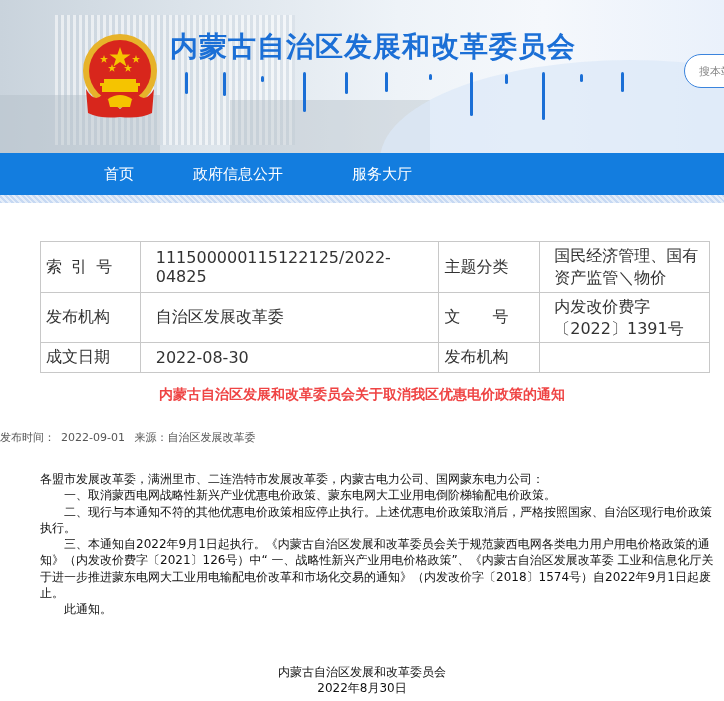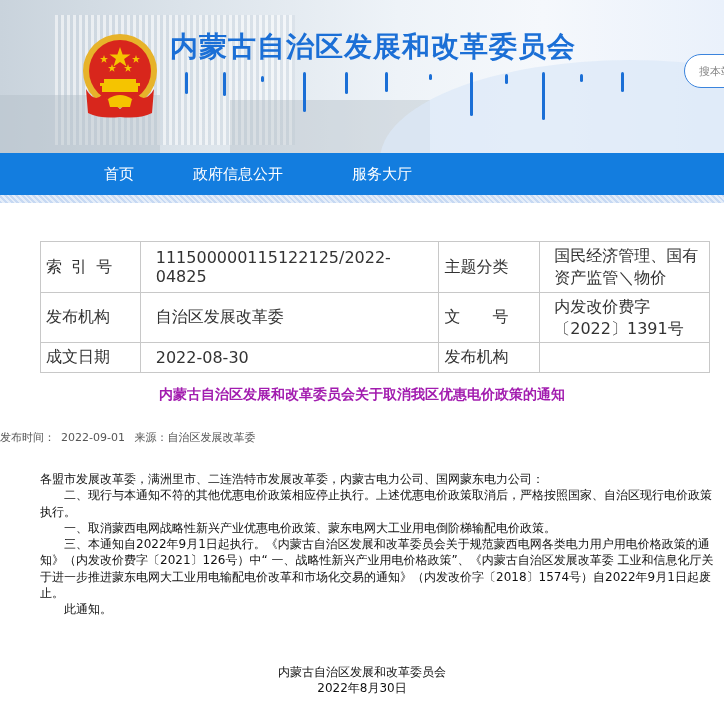--- a/index.html
+++ b/index.html
@@ -56,21 +56,21 @@
   table.meta tr.r2 td { height: 50px; }
   table.meta tr.r3 td { height: 30px; }
   td.lbl { width: 100px; }
   td.val { width: 299px; padding-left: 15px !important; }
   td.lbl2 { width: 101px; }
   td.val2 { width: 170px; padding-left: 14px !important; line-height: 22px; }
   .spaced { letter-spacing: 2px; }
 
   .doc-title {
     position: absolute; left: 0; top: 386px; width: 724px; text-align: center;
-    font-size: 14px; font-weight: bold; color: #a21caf;
+    font-size: 14px; font-weight: bold; color: #ef4444;
   }
   .pubinfo {
     position: absolute; left: 0; top: 430px; width: 724px; text-align: left;
     font-size: 11px; color: #555;
   }
   .pubinfo span + span { margin-left: 6px; }
 
   .body {
     position: absolute; left: 40px; top: 471px; width: 676px;
     font-size: 12px; line-height: 16.3px; color: #111;
@@ -158,22 +158,22 @@
 
 <div class="doc-title">内蒙古自治区发展和改革委员会关于取消我区优惠电价政策的通知</div>
 
 <div class="pubinfo">
   <span>发布时间：</span><span>2022-09-01</span>
   <span>来源：</span><span style="margin-left:0">自治区发展改革委</span>
 </div>
 
 <div class="body">
   <p>各盟市发展改革委，满洲里市、二连浩特市发展改革委，内蒙古电力公司、国网蒙东电力公司：</p>
+  <p class="ind">一、取消蒙西电网战略性新兴产业优惠电价政策、蒙东电网大工业用电倒阶梯输配电价政策。</p>
   <p class="ind">二、现行与本通知不符的其他优惠电价政策相应停止执行。上述优惠电价政策取消后，严格按照国家、自治区现行电价政策执行。</p>
-  <p class="ind">一、取消蒙西电网战略性新兴产业优惠电价政策、蒙东电网大工业用电倒阶梯输配电价政策。</p>
   <p class="ind">三、本通知自2022年9月1日起执行。《内蒙古自治区发展和改革委员会关于规范蒙西电网各类电力用户用电价格政策的通知》（内发改价费字〔2021〕126号）中“ 一、战略性新兴产业用电价格政策”、《内蒙古自治区发展改革委 工业和信息化厅关于进一步推进蒙东电网大工业用电输配电价改革和市场化交易的通知》（内发改价字〔2018〕1574号）自2022年9月1日起废止。</p>
   <p class="ind">此通知。</p>
 </div>
 
 <div class="signature">
   <div>内蒙古自治区发展和改革委员会</div>
   <div>2022年8月30日</div>
 </div>
 
 </body></html>

